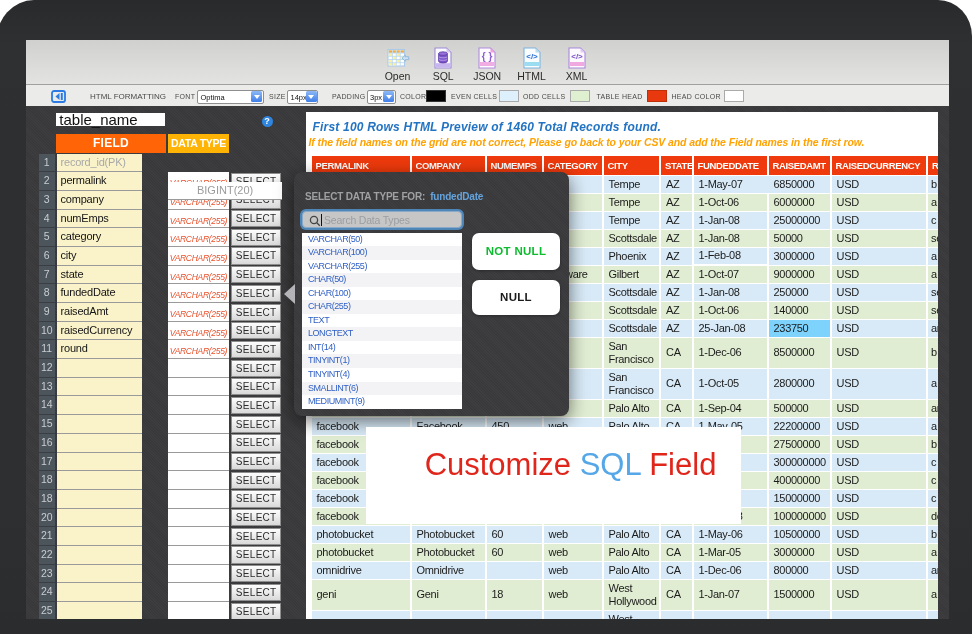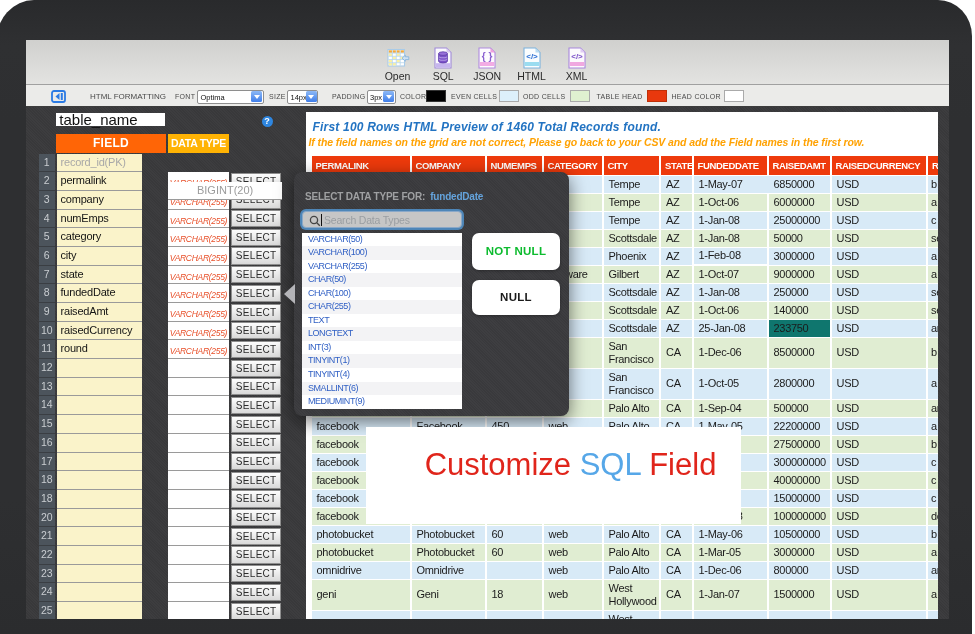--- a/index.html
+++ b/index.html
@@ -439,21 +439,21 @@
 <div class="rc" style="left:616.5px;width:38.0px;height:17px;background:#e0edd2;padding-left:3px">seed</div>
 </div>
 <div class="rrow" style="top:164.0px;height:17px">
 <div class="rc" style="left:0.0px;width:98.0px;height:17px;background:#d8eaf7">chosenlist-com</div>
 <div class="rc" style="left:100.0px;width:73.0px;height:17px;background:#d8eaf7">ChosenList.com</div>
 <div class="rc" style="left:175.0px;width:55.0px;height:17px;background:#d8eaf7">5</div>
 <div class="rc" style="left:232.0px;width:58.0px;height:17px;background:#d8eaf7">web</div>
 <div class="rc" style="left:292.0px;width:55.5px;height:17px;background:#d8eaf7">Scottsdale</div>
 <div class="rc" style="left:349.5px;width:30.5px;height:17px;background:#d8eaf7">AZ</div>
 <div class="rc" style="left:382.0px;width:73.0px;height:17px;background:#d8eaf7">25-Jan-08</div>
-<div class="rc" style="left:457.0px;width:61.0px;height:17px;background:#0f766e">233750</div>
+<div class="rc" style="left:457.0px;width:61.0px;height:17px;background:#7dd3fc">233750</div>
 <div class="rc" style="left:520.0px;width:94.5px;height:17px;background:#d8eaf7">USD</div>
 <div class="rc" style="left:616.5px;width:38.0px;height:17px;background:#d8eaf7;padding-left:3px">angel</div>
 </div>
 <div class="rrow" style="top:182.0px;height:30px">
 <div class="rc" style="left:0.0px;width:98.0px;height:30px;background:#e0edd2">digg</div>
 <div class="rc" style="left:100.0px;width:73.0px;height:30px;background:#e0edd2">Digg</div>
 <div class="rc" style="left:175.0px;width:55.0px;height:30px;background:#e0edd2">60</div>
 <div class="rc" style="left:232.0px;width:58.0px;height:30px;background:#e0edd2">web</div>
 <div class="rc" style="left:292.0px;width:55.5px;height:30px;background:#e0edd2">San<br>Francisco</div>
 <div class="rc" style="left:349.5px;width:30.5px;height:30px;background:#e0edd2">CA</div>
@@ -633,21 +633,21 @@
     </div>
     <div id="plist">
 <div class="pitem" style="background:#ffffff">VARCHAR(50)</div>
 <div class="pitem" style="background:#f3f3f5">VARCHAR(100)</div>
 <div class="pitem" style="background:#ffffff">VARCHAR(255)</div>
 <div class="pitem" style="background:#f3f3f5">CHAR(50)</div>
 <div class="pitem" style="background:#ffffff">CHAR(100)</div>
 <div class="pitem" style="background:#f3f3f5">CHAR(255)</div>
 <div class="pitem" style="background:#ffffff">TEXT</div>
 <div class="pitem" style="background:#f3f3f5">LONGTEXT</div>
-<div class="pitem" style="background:#ffffff">INT(3)</div>
+<div class="pitem" style="background:#ffffff">INT(14)</div>
 <div class="pitem" style="background:#f3f3f5">TINYINT(1)</div>
 <div class="pitem" style="background:#ffffff">TINYINT(4)</div>
 <div class="pitem" style="background:#f3f3f5">SMALLINT(6)</div>
 <div class="pitem" style="background:#ffffff">MEDIUMINT(9)</div>
     </div>
     <div class="pbtn" id="notnull">NOT NULL</div>
     <div class="pbtn" id="null">NULL</div>
   </div>
   <div id="parrow"></div>
   <div id="overlay">

